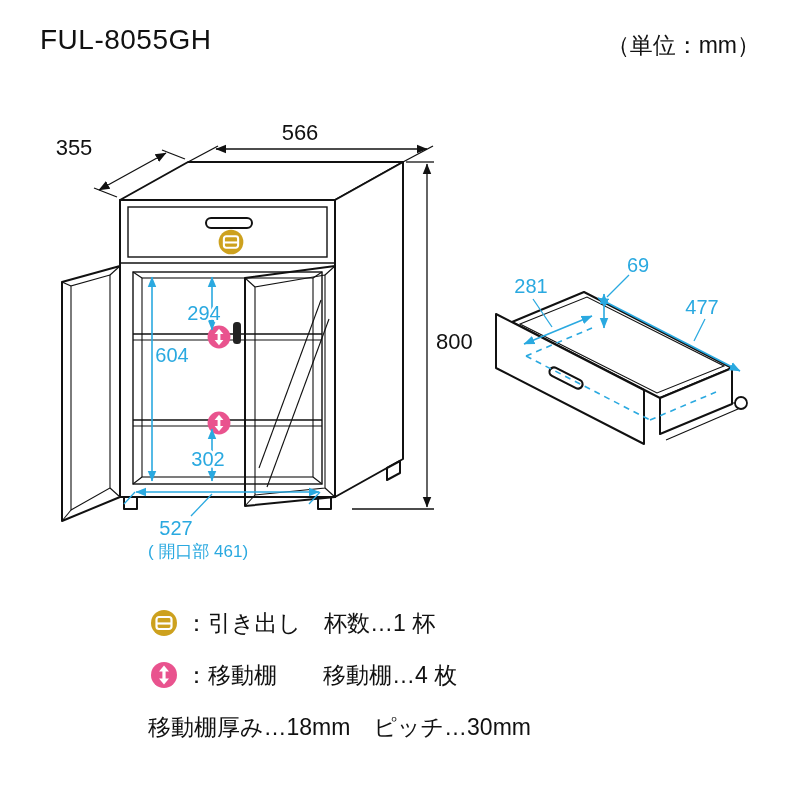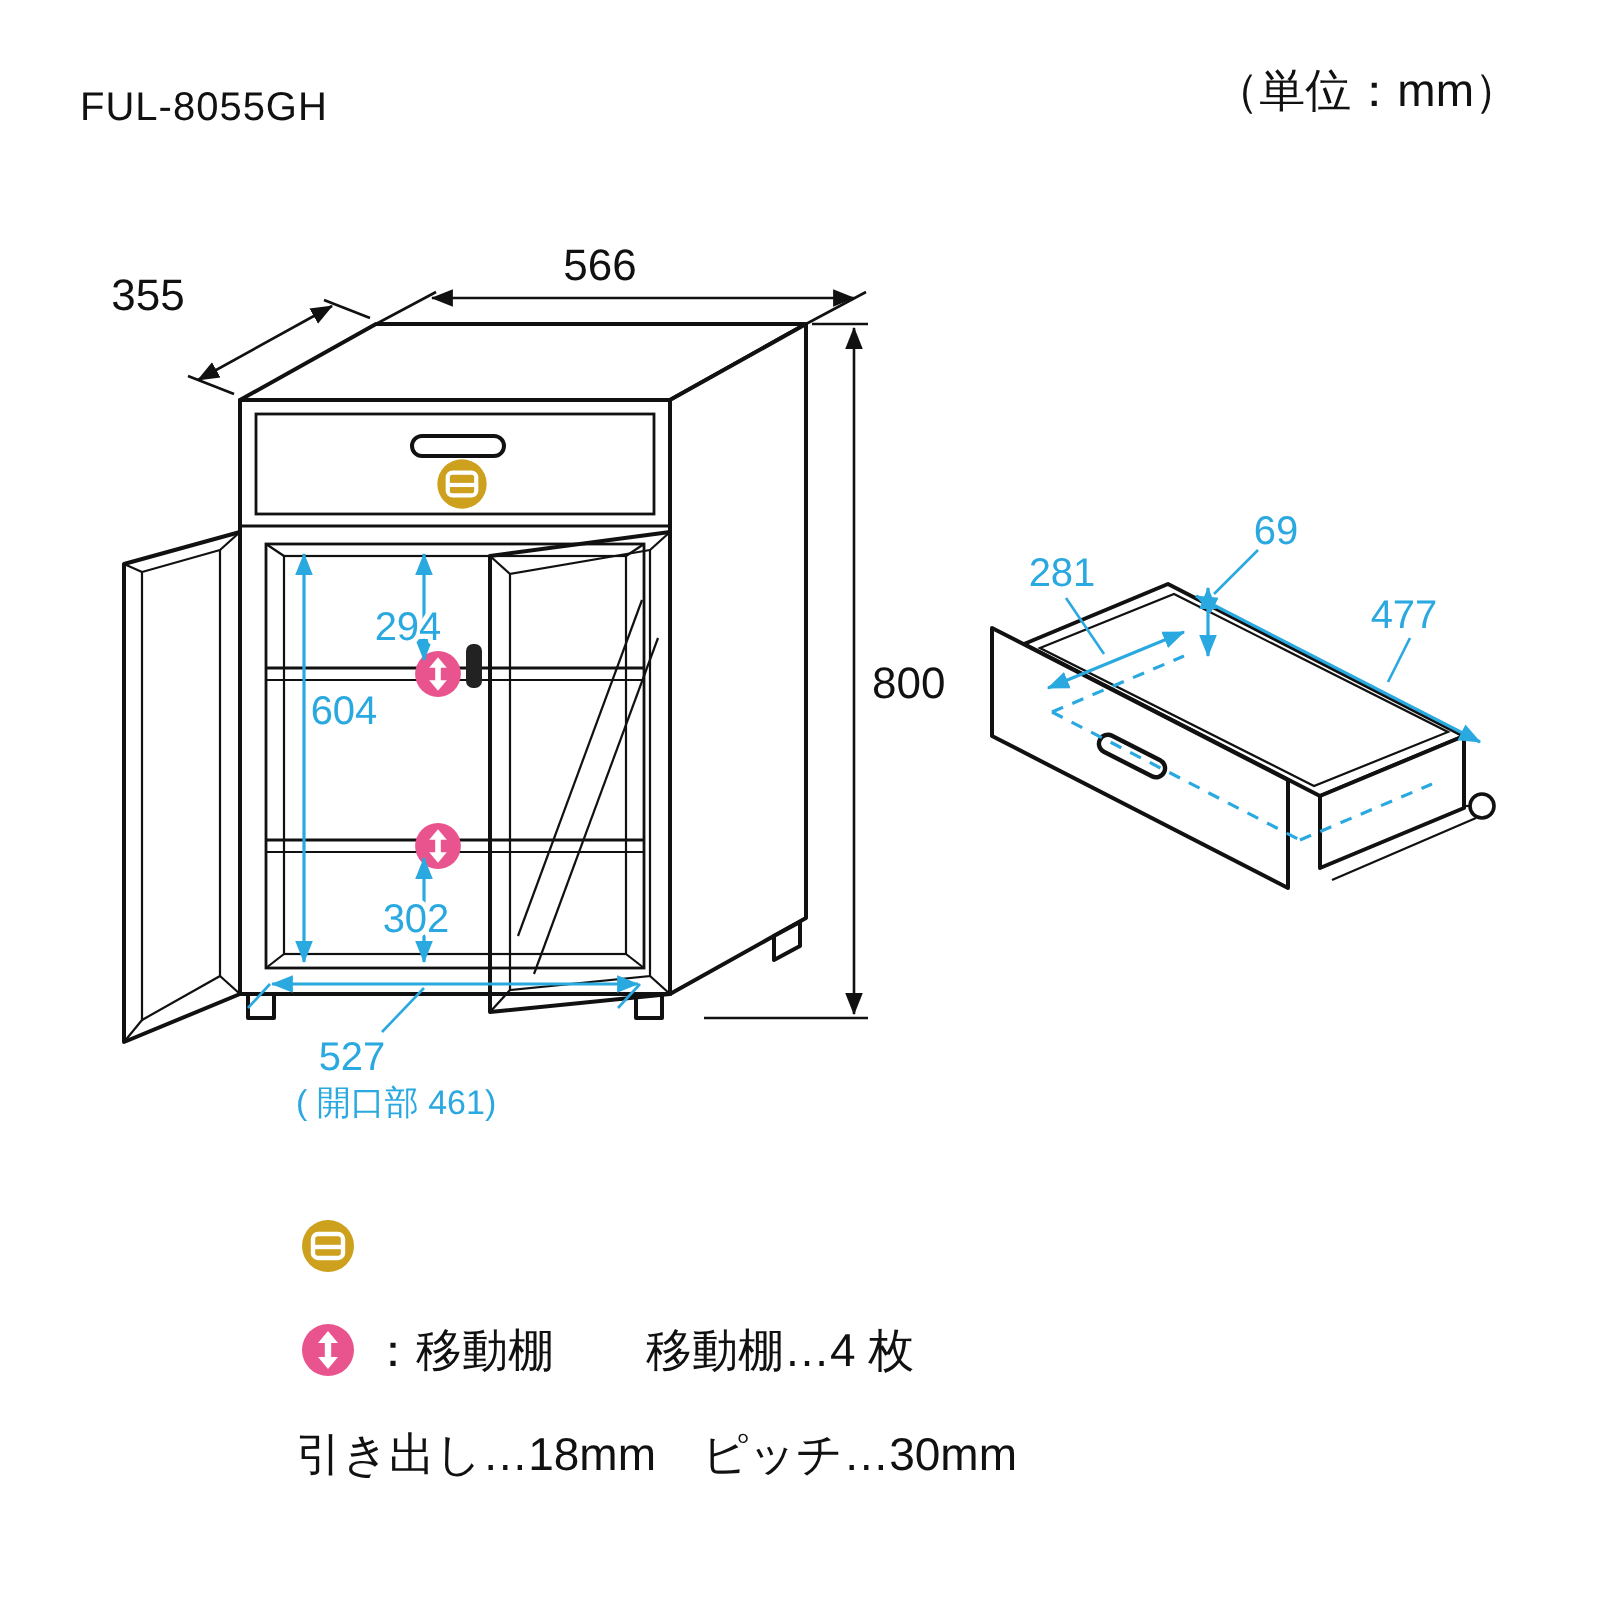--- a/index.html
+++ b/index.html
@@ -1,17 +1,17 @@
 <!DOCTYPE html>
 <html><head>
 <meta charset="utf-8">
 <style>
   html,body{margin:0;padding:0;background:#fff;}
   body{width:800px;height:800px;position:relative;font-family:"Liberation Sans","DejaVu Sans",sans-serif;color:#111;}
-  .hdr-title{position:absolute;left:40px;top:43px;font-size:20px;letter-spacing:.5px;}
+  .hdr-title{position:absolute;left:40px;top:24px;font-size:28px;letter-spacing:.5px;}
   .hdr-unit{position:absolute;right:40px;top:30px;font-size:23px;}
   svg.diagram{position:absolute;left:0;top:0;}
   
   .db{font-size:22px;fill:#111;paint-order:stroke;stroke:#fff;stroke-width:5px;stroke-linejoin:round;}
   .dc{font-size:20px;fill:#2aa9e0;paint-order:stroke;stroke:#fff;stroke-width:5px;stroke-linejoin:round;}
   .dcs{font-size:17px;fill:#2aa9e0;paint-order:stroke;stroke:#fff;stroke-width:4px;stroke-linejoin:round;}
   .face{fill:#fff;stroke:#111;stroke-width:2;stroke-linejoin:round;}
   .thin{fill:none;stroke:#111;stroke-width:1.4;}
   .thin2{fill:none;stroke:#111;stroke-width:1.1;}
   .dimB{fill:none;stroke:#111;stroke-width:1.3;}
@@ -166,21 +166,22 @@
       <text class="dc" x="702" y="314" text-anchor="middle">477</text>
     </g>
   </g>
 </svg>
 
 <div class="legend">
   <div class="legend-row">
     <svg width="28" height="28" viewBox="-14 -14 28 28">
         <use href="#g-drawer-icon"></use>
       </svg>
+    <span>：引き出し　杯数…1 杯</span>
   </div>
   <div class="legend-row">
     <svg width="28" height="28" viewBox="-14 -14 28 28">
         <use href="#g-shelf-icon"></use>
       </svg>
     <span>：移動棚　　移動棚…4 枚</span>
   </div>
-  <div class="legend-note">引き出し…18mm　ピッチ…30mm</div>
+  <div class="legend-note">移動棚厚み…18mm　ピッチ…30mm</div>
 </div>
 
 </body></html>

